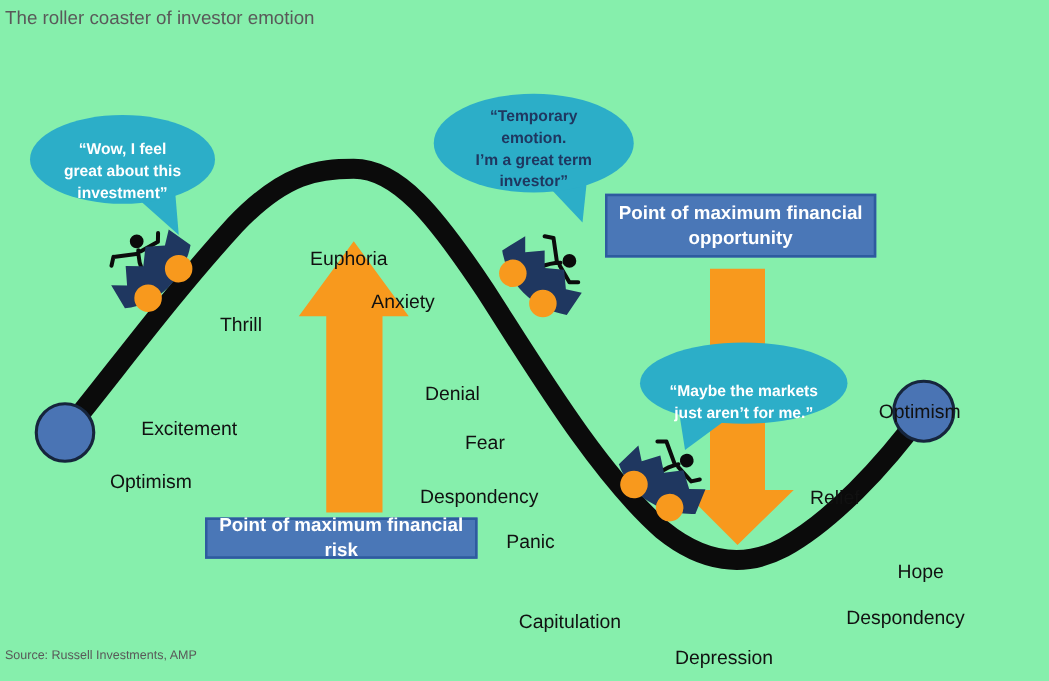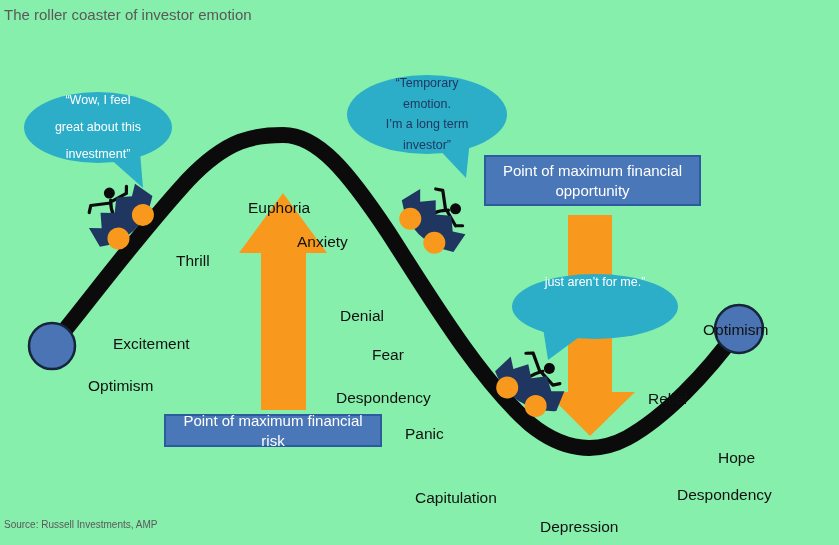--- a/index.html
+++ b/index.html
@@ -7,26 +7,26 @@
     --navy:#1F3760; --curve:#0B0B0B; --circle_blue:#4A74B4; --text_gray:#595959; --label_black:#111111;
   }
   html,body{margin:0;padding:0;background:#fff;}
   #stage{position:relative;width:839px;height:545px;background:#86efac;overflow:hidden;
          font-family:"Liberation Sans", sans-serif;}
   #scene{position:absolute;left:0;top:0;z-index:1;}
   .title{position:absolute;left:4px;top:6px;font-size:15px;color:var(--text_gray);z-index:2;}
   .source{position:absolute;left:4px;top:519px;font-size:10px;color:var(--text_gray);z-index:2;}
   .lbl{position:absolute;font-size:15.5px;color:var(--label_black);white-space:nowrap;z-index:2;margin-top:40px;}
   .bubble{position:absolute;background:var(--teal);border-radius:50%;display:flex;flex-direction:column;
-          align-items:center;justify-content:space-between;text-align:center;font-weight:normal;
+          align-items:center;justify-content:flex-end;text-align:center;font-weight:bold;
           font-size:12.5px;line-height:1.38;color:#fff;z-index:3;}
   .bubble.navy-text{color:var(--navy);}
   .bubble .line{display:block;}
   .callout{position:absolute;background:var(--box_blue);border:2px solid var(--box_border);color:#fff;
-           font-weight:normal;font-size:15px;text-align:center;display:flex;align-items:center;
+           font-weight:bold;font-size:15px;text-align:center;display:flex;align-items:center;
            justify-content:center;line-height:1.3;z-index:2;box-sizing:border-box;padding:2px 6px;}
 </style>
 </head>
 <body>
 
 <div id="stage">
 
   <svg id="scene" width="839" height="545" viewBox="0 0 839 545">
 
     <path d="M 52 346 C 90 300, 135 238, 188 180 C 228 138, 255 135, 283 135
@@ -89,20 +89,21 @@
   <div class="callout" style="left:164px;top:414px;width:218px;height:33px">Point of maximum financial risk</div>
 
   <div class="bubble" style="left:24px;top:92px;width:148px;height:71px">
     <span class="line">“Wow, I feel</span>
     <span class="line">great about this</span>
     <span class="line">investment”</span>
   </div>
   <div class="bubble navy-text" style="left:347px;top:75px;width:160px;height:79px">
     <span class="line">“Temporary</span>
     <span class="line">emotion.</span>
-    <span class="line">I’m a long term</span>
+    <span class="line">I’m a great term</span>
     <span class="line">investor”</span>
   </div>
   <div class="bubble" style="left:512px;top:274px;width:166px;height:65px">
+    <span class="line">“Maybe the markets</span>
     <span class="line">just aren’t for me.”</span>
   </div>
 
 </div>
 
 </body></html>

